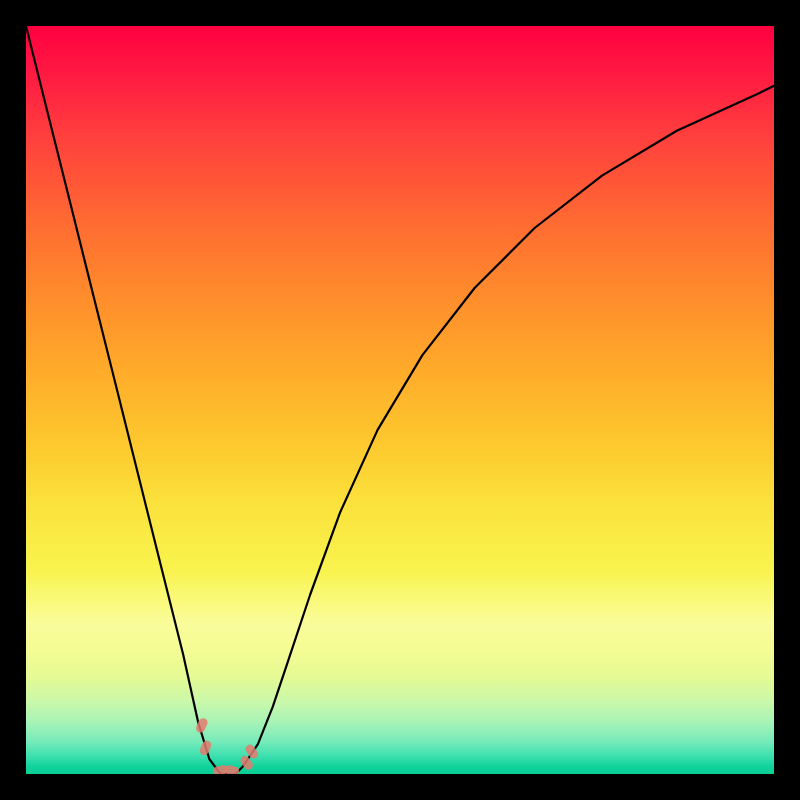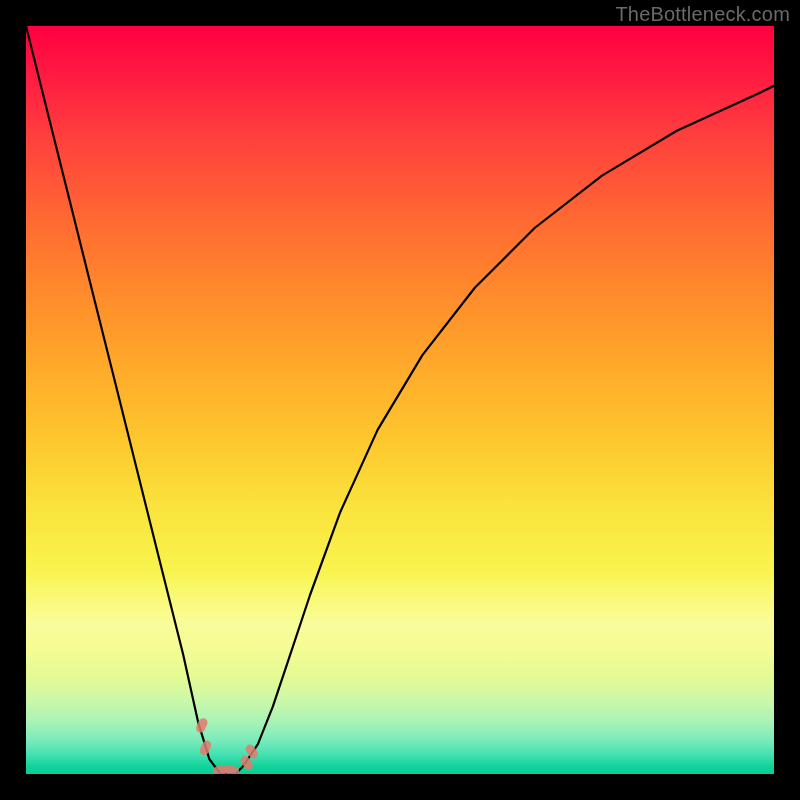--- a/index.html
+++ b/index.html
@@ -96,14 +96,13 @@
           <rect x="168.3" y="694.9" width="15" height="9" rx="4.5" ry="4.5" fill="#e47a6d" fill-opacity="0.85" transform="rotate(-65 175.78 699.38)"></rect>
           <rect x="172.0" y="717.3" width="15" height="9" rx="4.5" ry="4.5" fill="#e47a6d" fill-opacity="0.85" transform="rotate(-65 179.51999999999998 721.82)"></rect>
           <rect x="187.0" y="739.8" width="15" height="9" rx="4.5" ry="4.5" fill="#e47a6d" fill-opacity="0.85" transform="rotate(-10 194.48000000000002 744.26)"></rect>
           <rect x="198.2" y="739.8" width="15" height="9" rx="4.5" ry="4.5" fill="#e47a6d" fill-opacity="0.85" transform="rotate(10 205.70000000000002 744.26)"></rect>
           <rect x="213.2" y="732.3" width="15" height="9" rx="4.5" ry="4.5" fill="#e47a6d" fill-opacity="0.85" transform="rotate(55 220.66 736.78)"></rect>
           <rect x="218.4" y="721.1" width="15" height="9" rx="4.5" ry="4.5" fill="#e47a6d" fill-opacity="0.85" transform="rotate(55 225.896 725.56)"></rect>
         </g>
     </svg>
   </div>
 
-  <div class="watermark">TheBottleneck.com</div>
 </div>
 
 </body></html>

